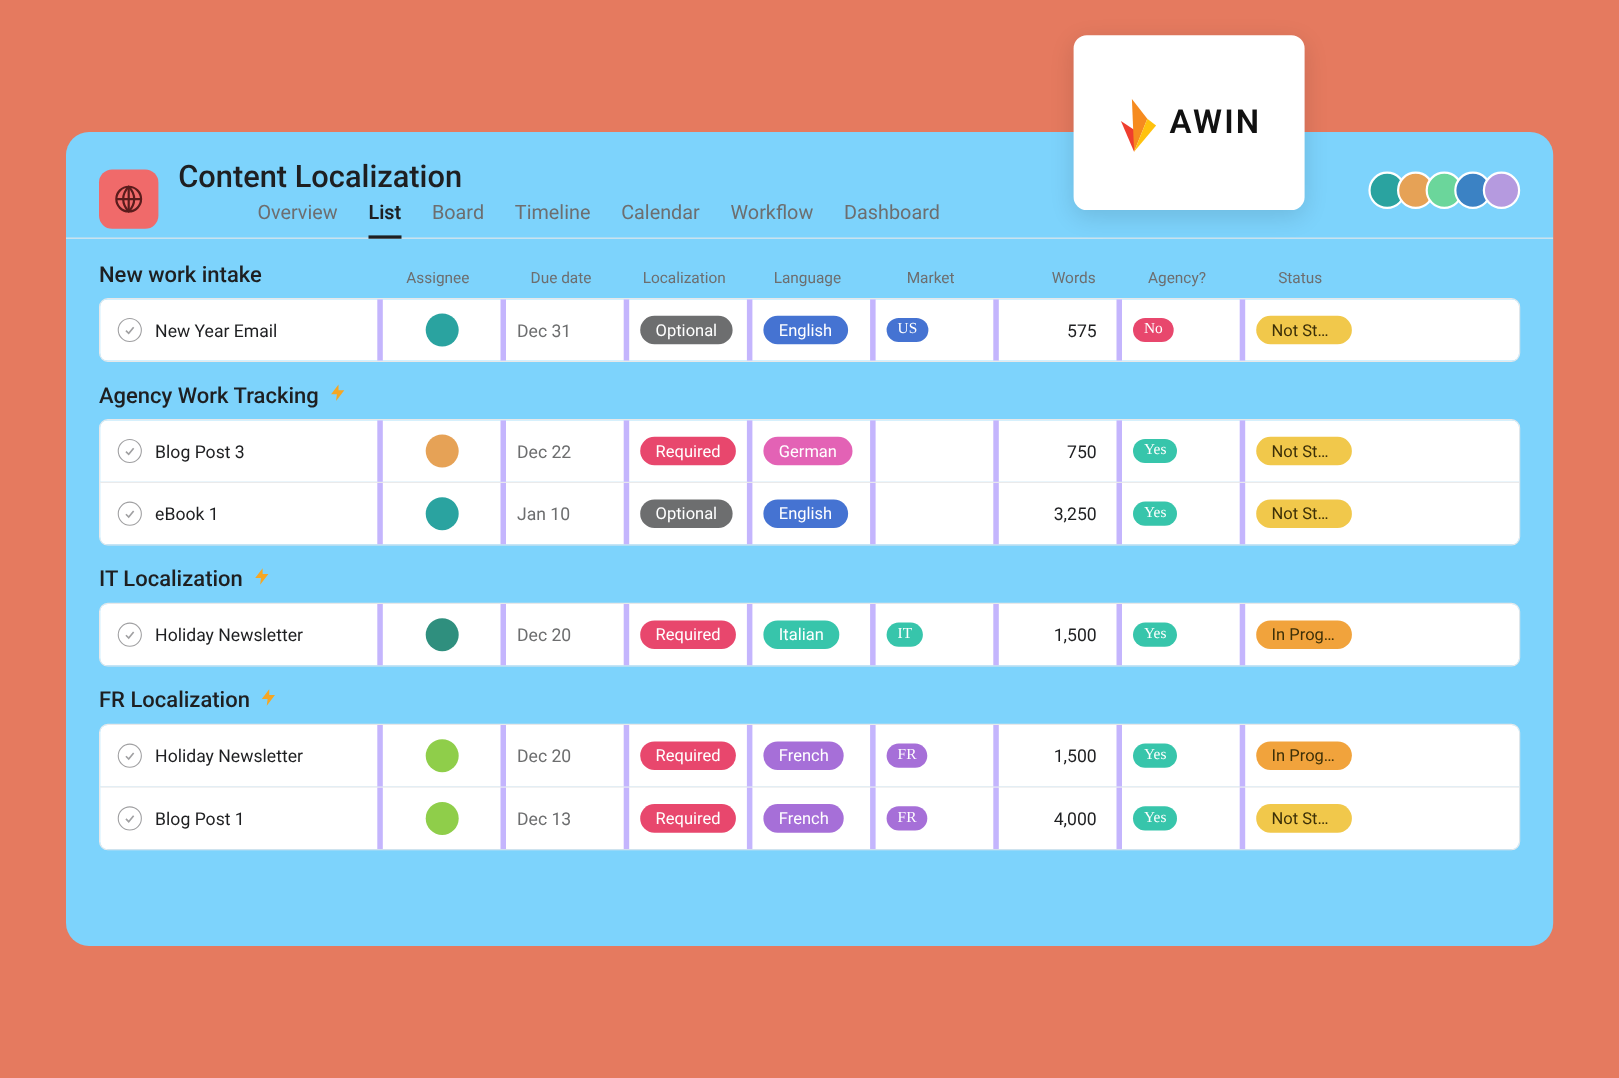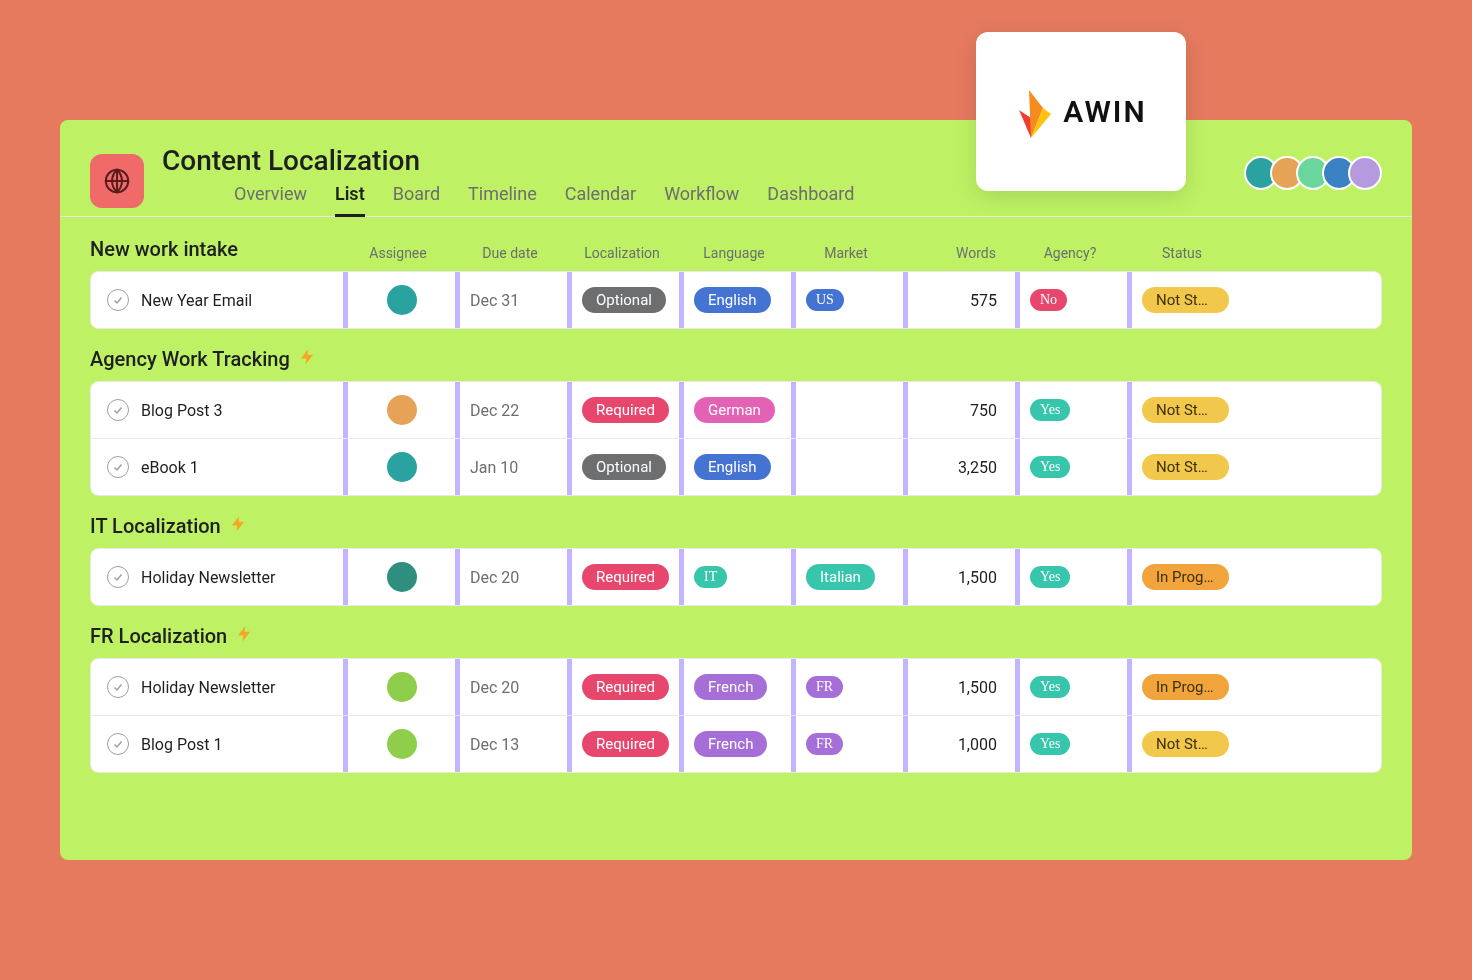--- a/index.html
+++ b/index.html
@@ -10,22 +10,22 @@
     height: 980px;
     overflow: hidden;
     position: relative;
   }
   .app-card {
     position: absolute;
     top: 120px;
     left: 60px;
     right: 60px;
     bottom: 120px;
-    background: #bef264;
-    border-radius: 8px;
+    background: #7dd3fc;
+    border-radius: 21px;
     overflow: hidden;
     color: #1e1f21;
   }
   
   .logo-card {
     position: absolute;
     top: 32px;
     right: 286px;
     width: 210px;
     height: 159px;
@@ -294,24 +294,24 @@
             <span>Holiday Newsletter</span>
           </div>
           <div class="cell assignee-cell">
             <div class="mini-avatar" style="background: rgb(47, 143, 126);"></div>
           </div>
           <div class="cell due">Dec 20</div>
           <div class="cell">
             <span class="pill" style="background: rgb(232, 71, 109);">Required</span>
           </div>
           <div class="cell">
+            <span class="pill" style="background: rgb(55, 197, 171);">Italian</span>
+          </div>
+          <div class="cell">
             <span class="chip-sm" style="background: rgb(55, 197, 171);">IT</span>
-          </div>
-          <div class="cell">
-            <span class="pill" style="background: rgb(55, 197, 171);">Italian</span>
           </div>
           <div class="cell num-cell">1,500</div>
           <div class="cell">
             <span class="chip-sm" style="background: rgb(55, 197, 171);">Yes</span>
           </div>
           <div class="cell">
             <span class="pill" style="background: rgb(241, 163, 60); color: rgb(61, 48, 8);">In Progr...</span>
           </div>
         </div>
       </div>
@@ -364,21 +364,21 @@
           <div class="cell due">Dec 13</div>
           <div class="cell">
             <span class="pill" style="background: rgb(232, 71, 109);">Required</span>
           </div>
           <div class="cell">
             <span class="pill" style="background: rgb(166, 111, 216);">French</span>
           </div>
           <div class="cell">
             <span class="chip-sm" style="background: rgb(166, 111, 216);">FR</span>
           </div>
-          <div class="cell num-cell">1,000</div>
+          <div class="cell num-cell">4,000</div>
           <div class="cell">
             <span class="chip-sm" style="background: rgb(55, 197, 171);">Yes</span>
           </div>
           <div class="cell">
             <span class="pill" style="background: rgb(241, 200, 75); color: rgb(61, 48, 8);">Not Star...</span>
           </div>
         </div>
       </div>
     </div>
 </div>

